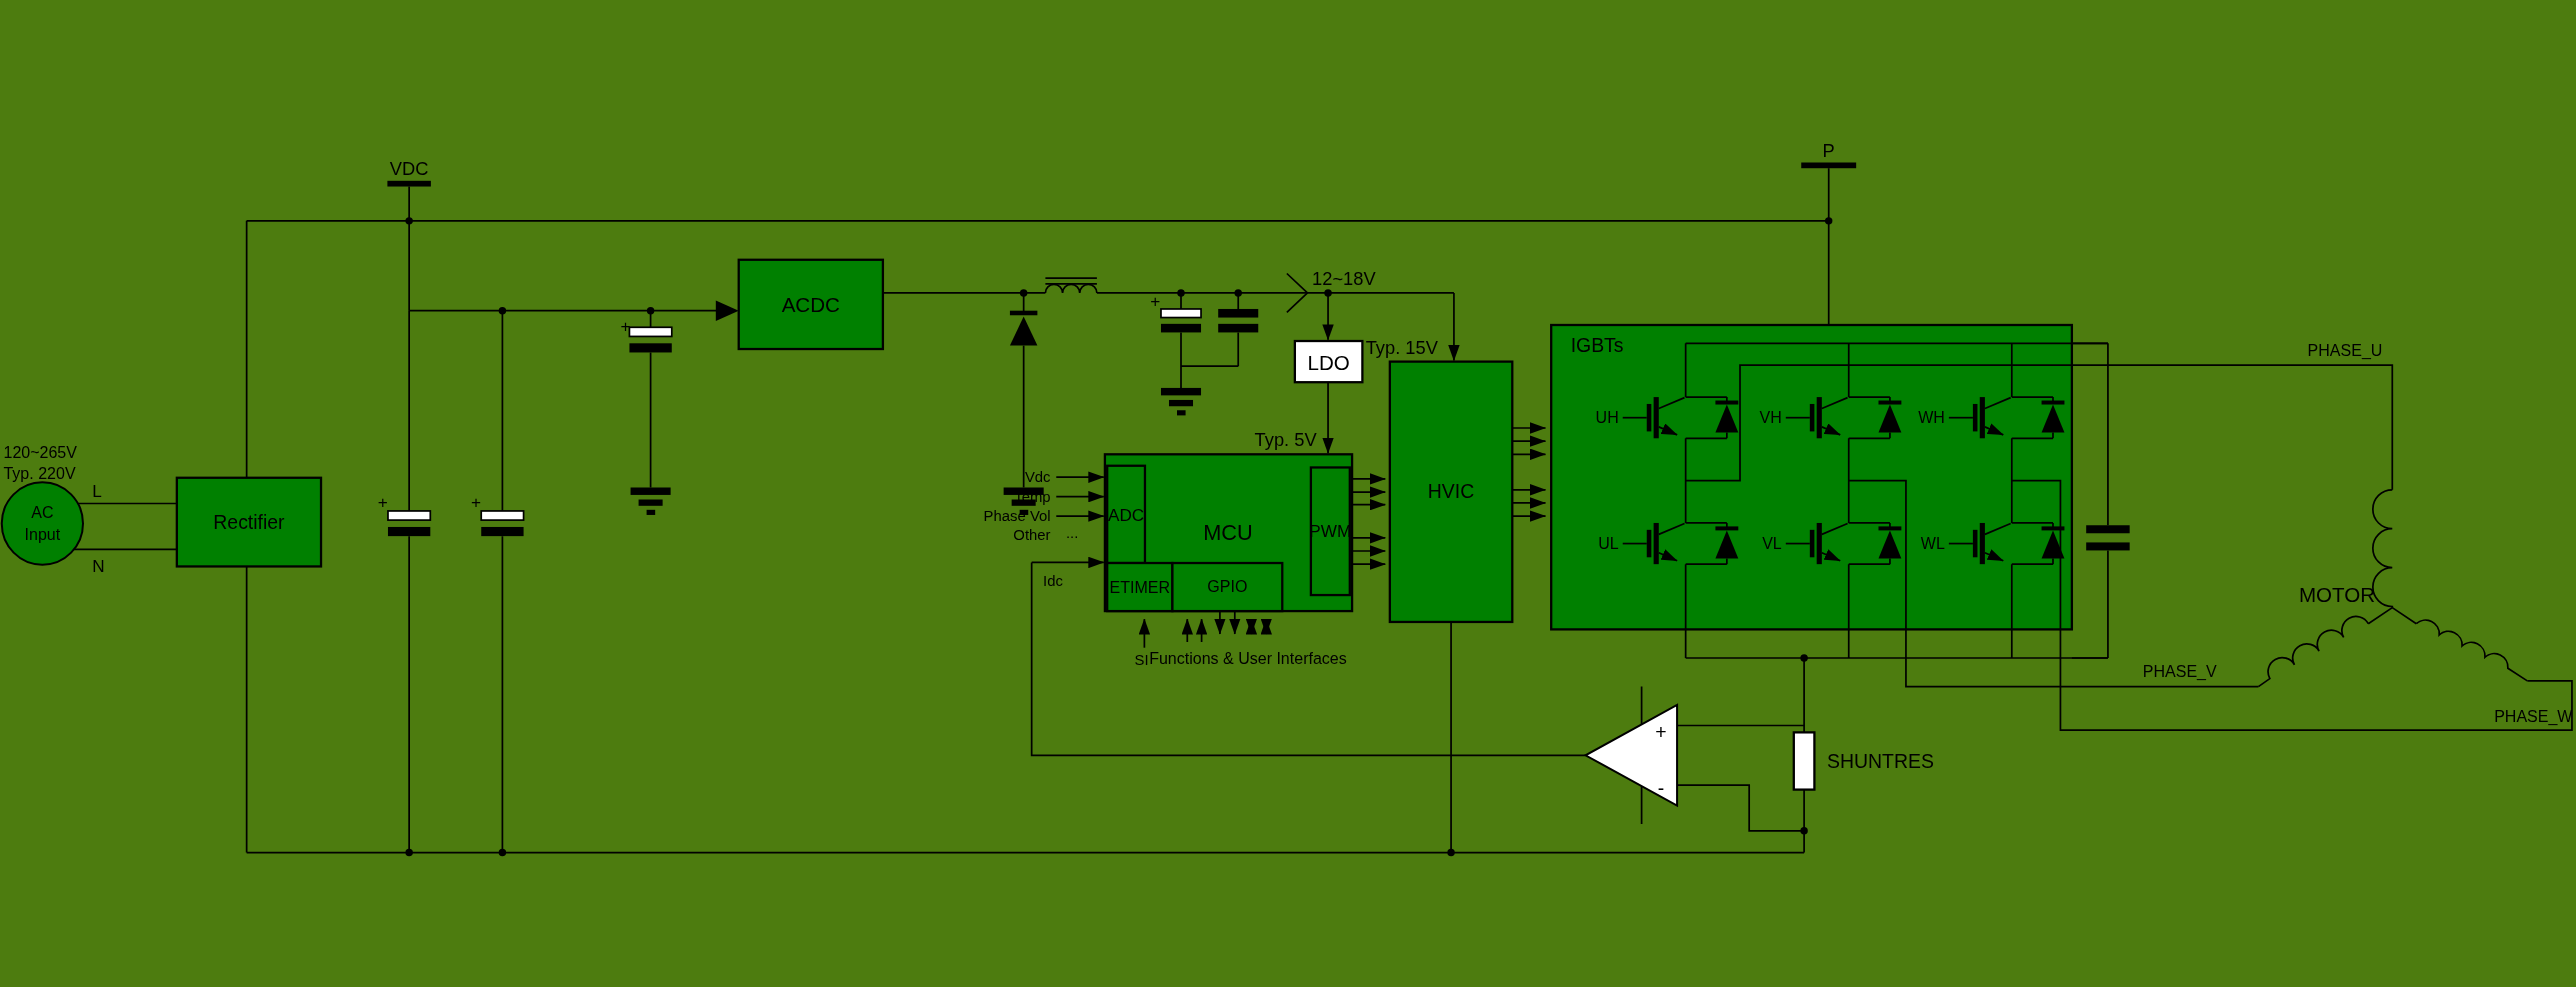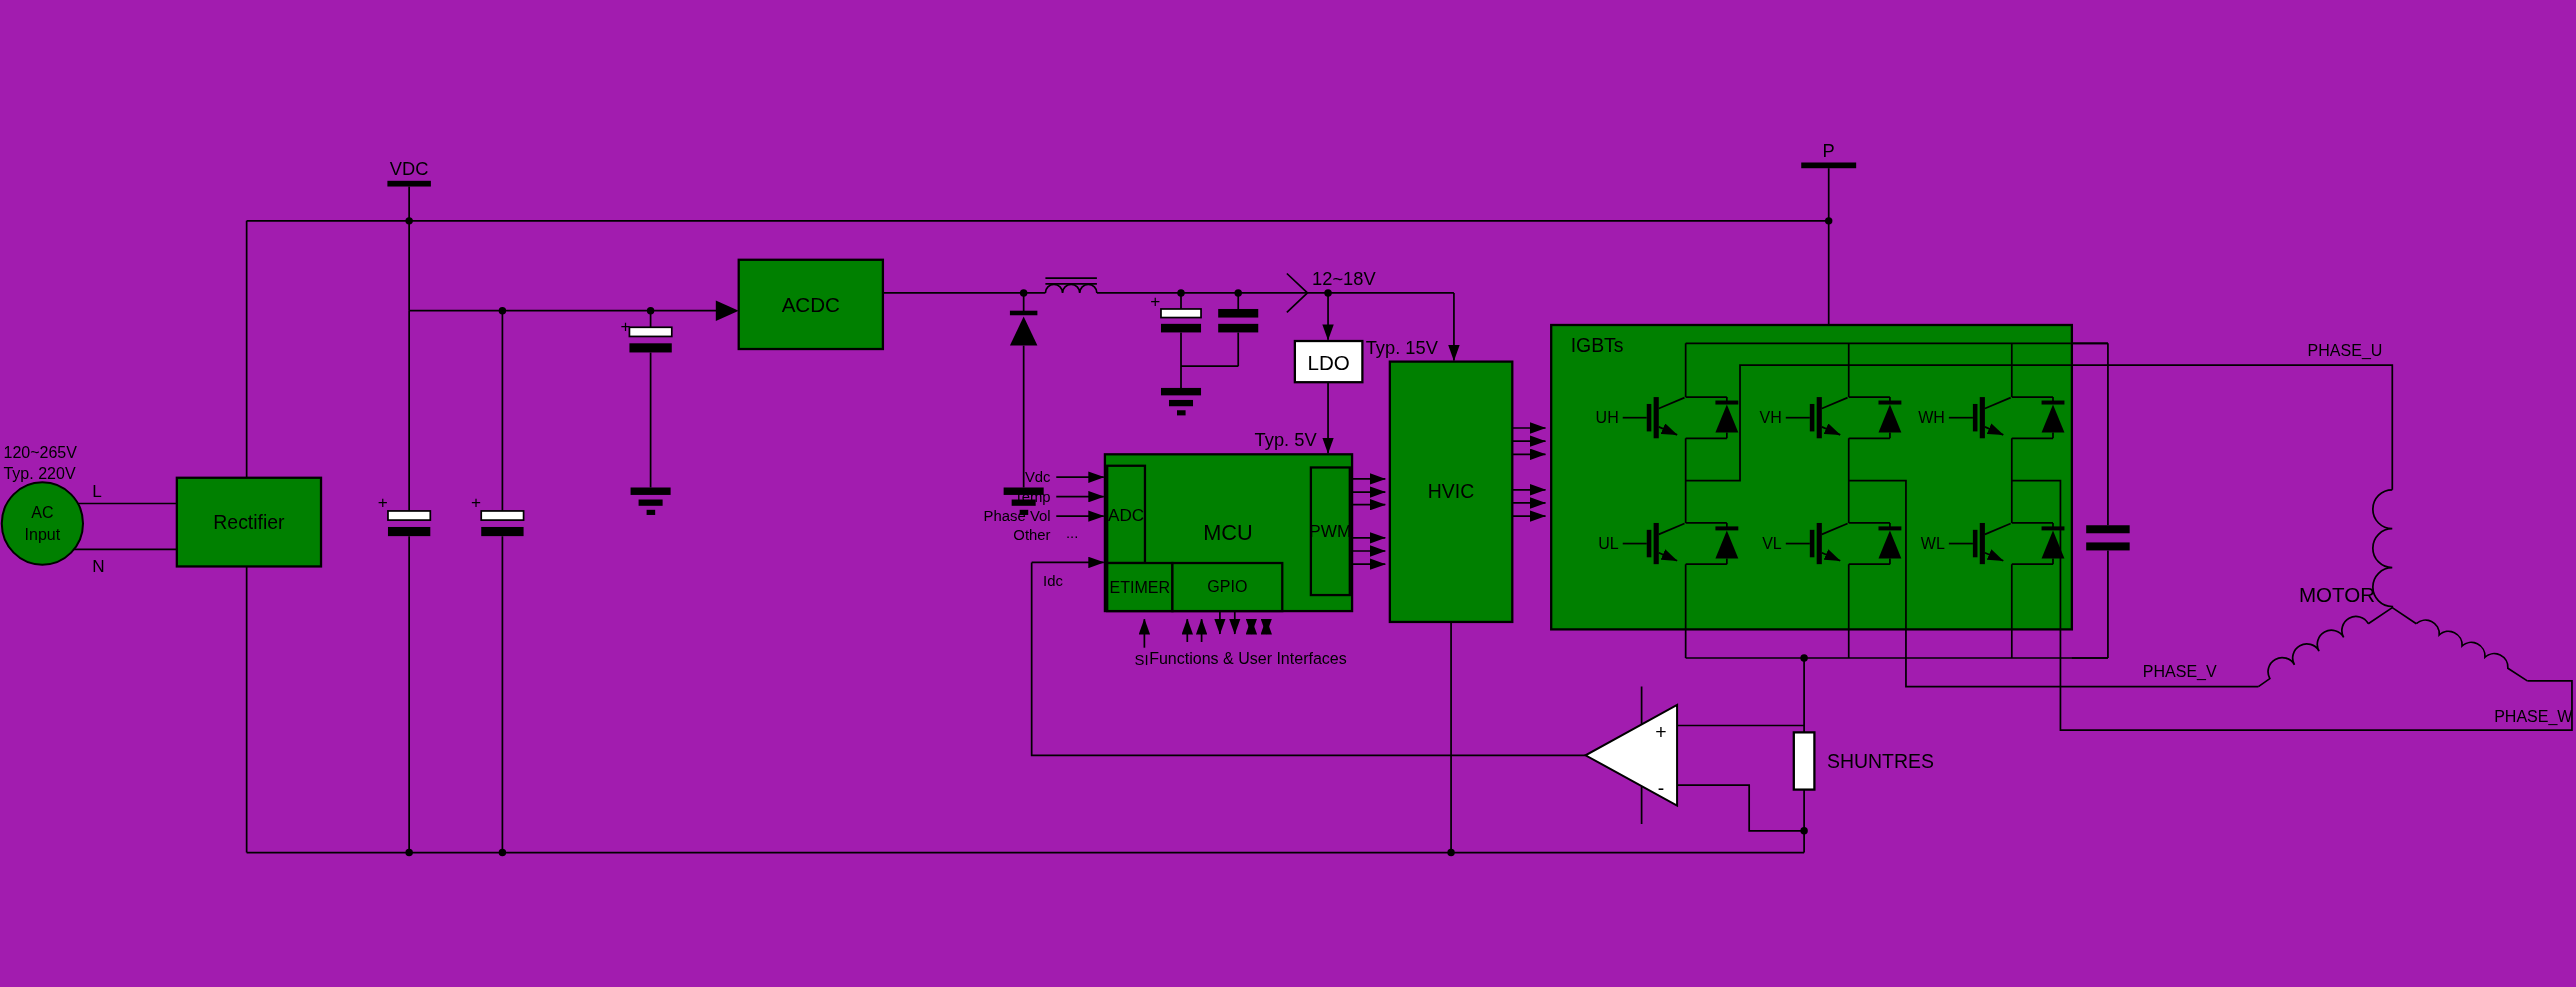--- a/index.html
+++ b/index.html
@@ -1,16 +1,16 @@
 <!DOCTYPE html>
 <html style="font-size:9.2px"><head>
 <meta charset="utf-8">
 <style>
   html,body{margin:0;padding:0;background:#ffffff;}
-  #stage{position:relative;width:2576px;height:987px;background:#a21caf;overflow:hidden;text-decoration:underline;}
+  #stage{position:relative;width:2576px;height:987px;background:#4d7c0f;overflow:hidden;text-decoration:underline;}
   svg{display:block;width:2576px;height:987px;}
   text{font-family:"Liberation Sans","DejaVu Sans",sans-serif;fill:#000;}
   .f26{font-size:26px}.f28{font-size:28px}.f30{font-size:30px}
   .f32{font-size:32px}.f34{font-size:34px}.f36{font-size:36px}.f38{font-size:38px}
   .mid{text-anchor:middle}.end{text-anchor:end}
   .wire{stroke:#000;stroke-width:3;fill:none;}
   .busbar{fill:#000;}
   .blk{stroke:#000;stroke-width:4;}
   .white{fill:#fff;}
   .dot{fill:#000;stroke:none;}

